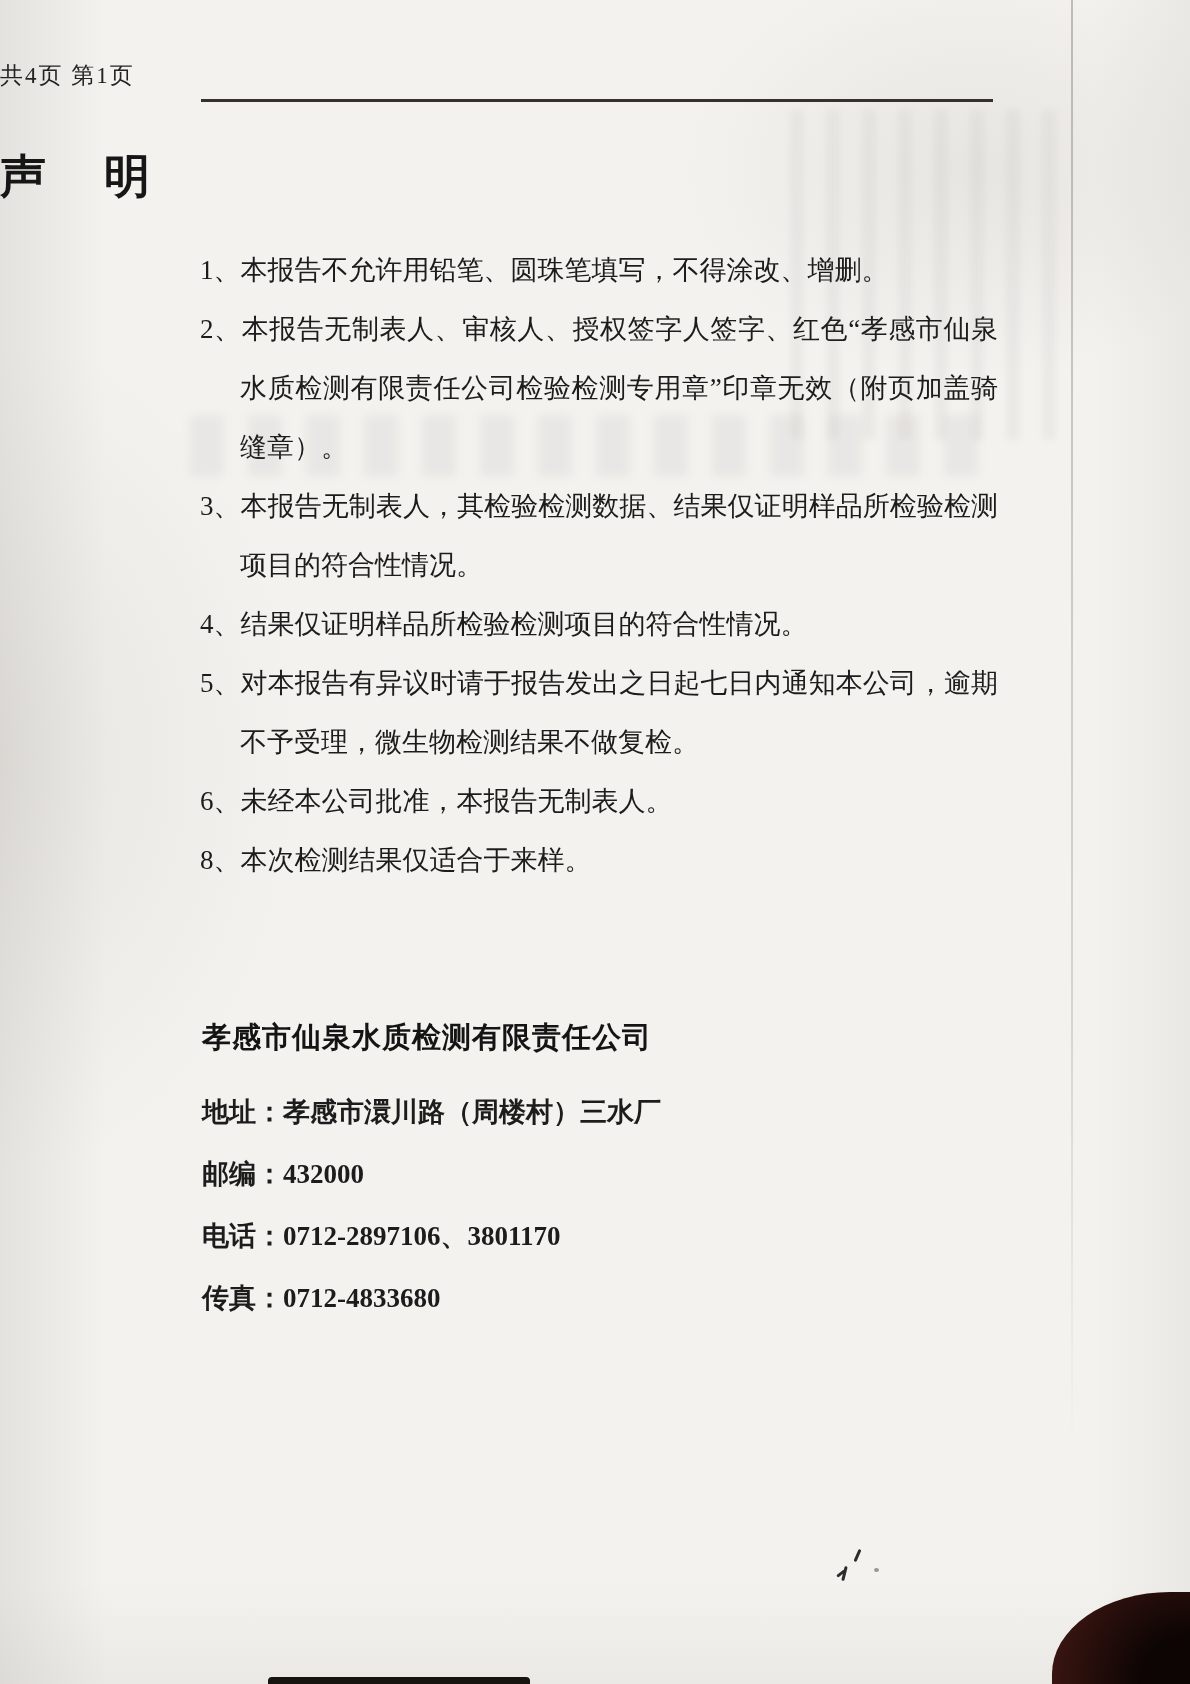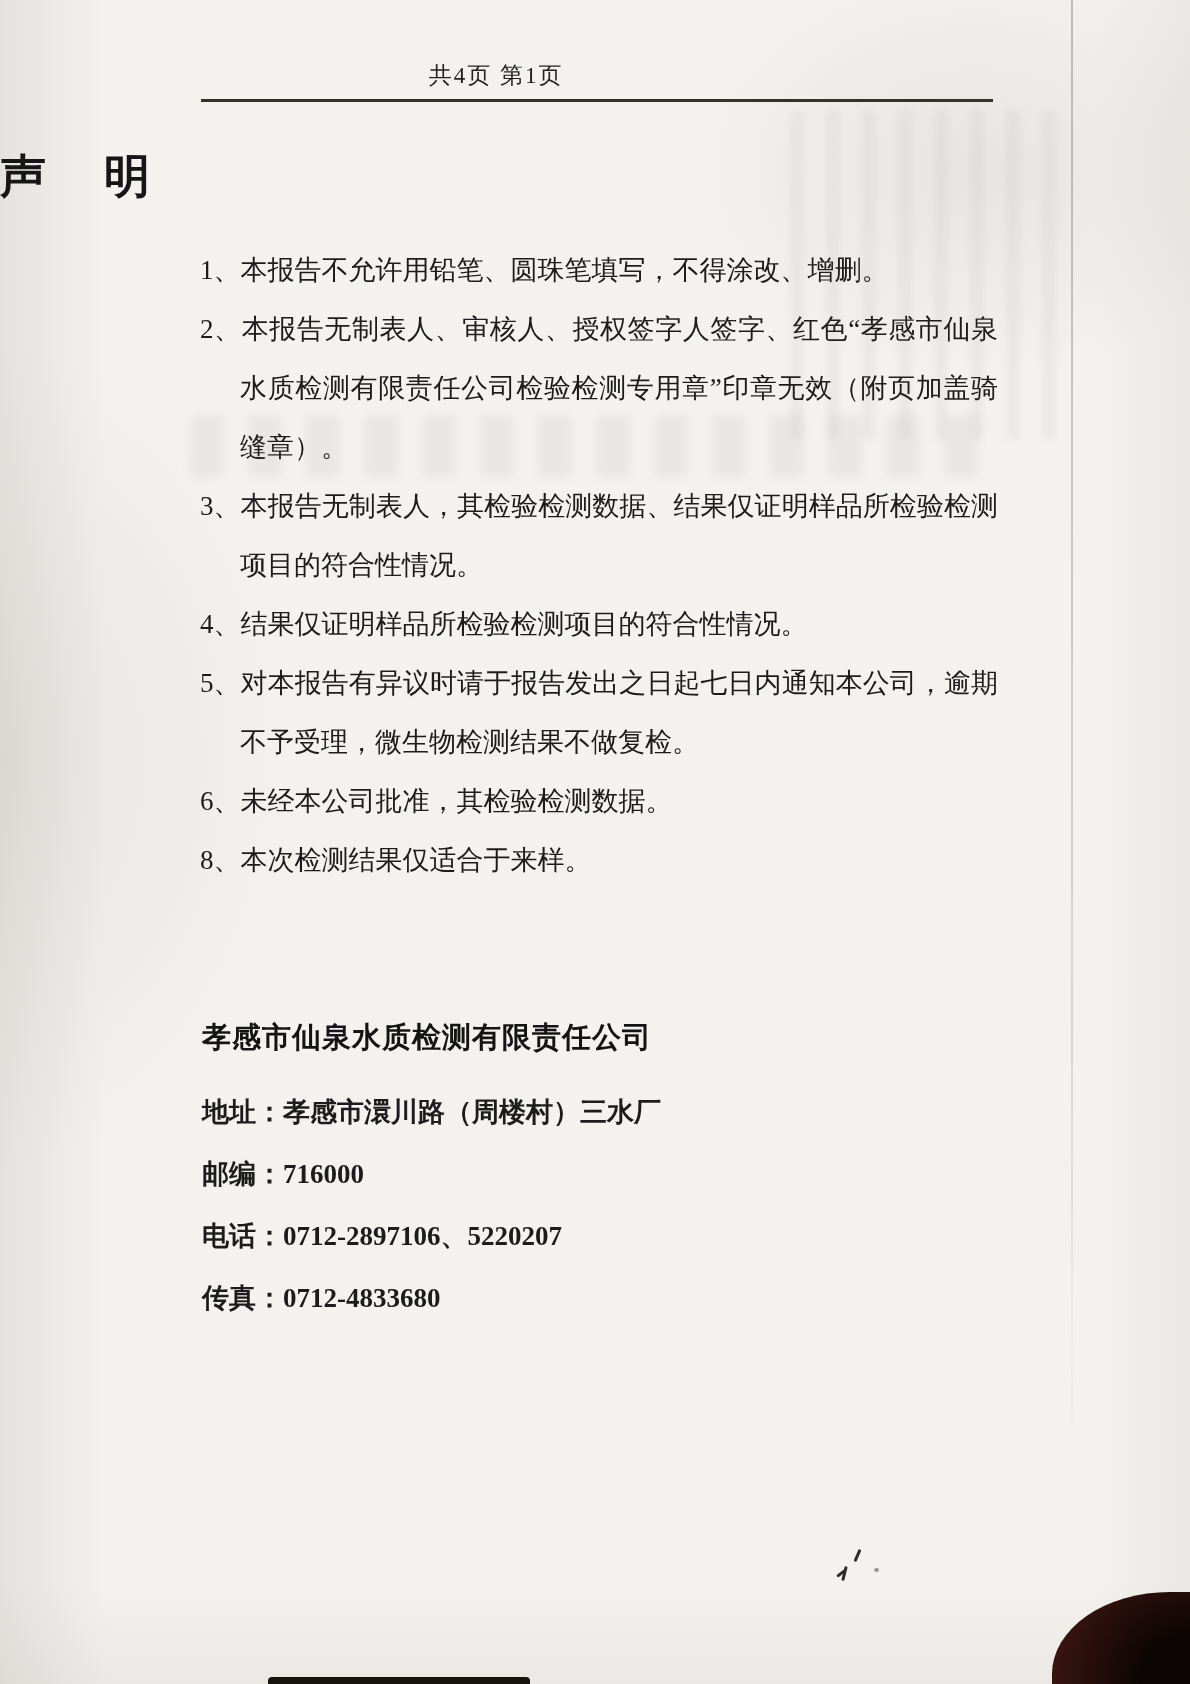--- a/index.html
+++ b/index.html
@@ -17,21 +17,21 @@
       linear-gradient(270deg, rgba(150,144,136,0.10), rgba(150,144,136,0) 8%),
       linear-gradient(0deg, rgba(130,124,116,0.08), rgba(130,124,116,0) 6%),
       #f3f2ef;
   }
 
   
   .page-num {
     position: absolute;
     top: 60px; left: 0;
     width: 992px;
-    text-align: center;
+    text-align: left;
     font-size: 23px;
     letter-spacing: 2px;
     color: #232323;
   }
   .head-rule {
     position: absolute;
     top: 99px; left: 201px;
     width: 792px; height: 3px;
     background: #35322e;
   }
@@ -130,29 +130,29 @@
   <div class="head-rule"></div>
 
   <div class="doc-title">声　明</div>
 
   <ol class="statements">
     <li class="statement"><span>1、</span><span>本报告不允许用铅笔、圆珠笔填写，不得涂改、增删。</span></li>
     <li class="statement"><span>2、</span><span>本报告无制表人、审核人、授权签字人签字、红色“孝感市仙泉水质检测有限责任公司检验检测专用章”印章无效（附页加盖骑缝章）。</span></li>
     <li class="statement"><span>3、</span><span>本报告无制表人，其检验检测数据、结果仅证明样品所检验检测项目的符合性情况。</span></li>
     <li class="statement"><span>4、</span><span>结果仅证明样品所检验检测项目的符合性情况。</span></li>
     <li class="statement"><span>5、</span><span>对本报告有异议时请于报告发出之日起七日内通知本公司，逾期不予受理，微生物检测结果不做复检。</span></li>
-    <li class="statement"><span>6、</span><span>未经本公司批准，其检验检测数据。</span></li>
+    <li class="statement"><span>6、</span><span>未经本公司批准，本报告无制表人。</span></li>
     <li class="statement"><span>8、</span><span>本次检测结果仅适合于来样。</span></li>
   </ol>
 
   <div class="footer">
     <div class="company">孝感市仙泉水质检测有限责任公司</div>
     <div class="info-line"><span>地址：</span><span>孝感市澴川路（周楼村）三水厂</span></div>
-    <div class="info-line"><span>邮编：</span><span>716000</span></div>
-    <div class="info-line"><span>电话：</span><span>0712-2897106、5220207</span></div>
+    <div class="info-line"><span>邮编：</span><span>432000</span></div>
+    <div class="info-line"><span>电话：</span><span>0712-2897106、3801170</span></div>
     <div class="info-line"><span>传真：</span><span>0712-4833680</span></div>
   </div>
 
   <div class="streaks"></div>
   <div class="ghost-bleed"></div>
   <div class="crease"></div>
   <div class="mark mark-tick"></div>
   <div class="mark mark-curl-a"></div>
   <div class="mark mark-curl-b"></div>
   <div class="mark mark-dot"></div>

